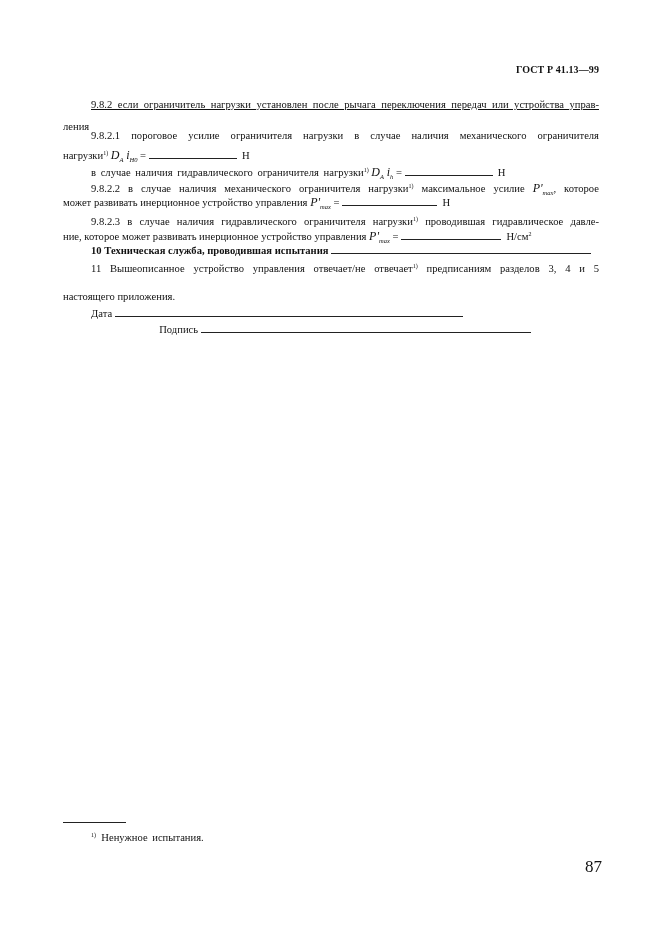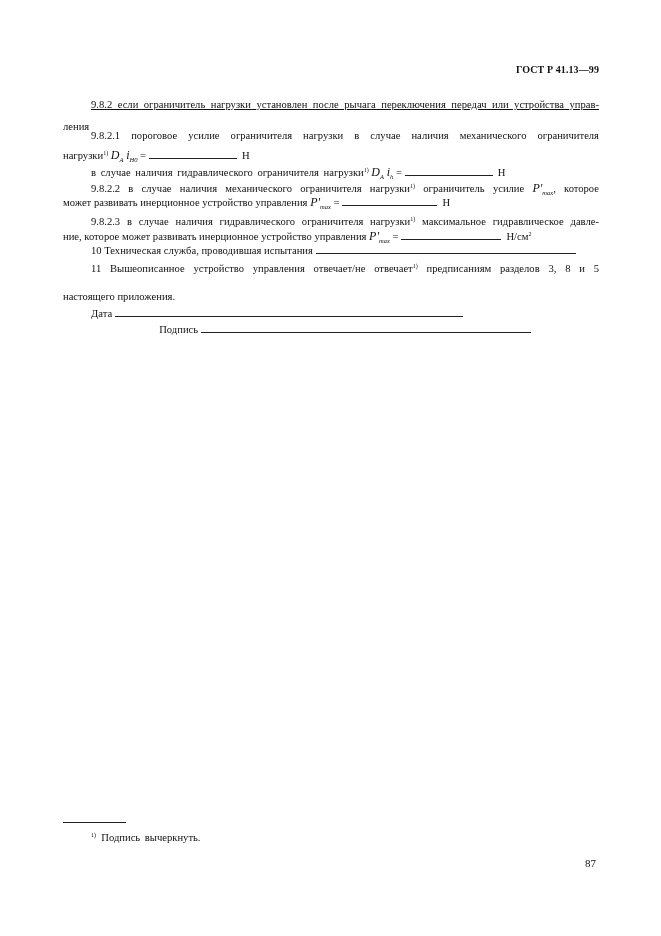--- a/index.html
+++ b/index.html
@@ -14,21 +14,21 @@
   }
   .line { position: absolute; left: 63px; width: 536px; white-space: nowrap; line-height: 14px; }
   .indent { left: 91px; width: 508px; }
   .justify { text-align: justify; text-align-last: justify; white-space: normal; }
   .it { font-style: italic; font-size: 12px; }
   .sub { font-size: 6.5px; vertical-align: -3px; font-style: italic; }
   .sup { font-size: 6px; vertical-align: 4px; }
   .blank { display: inline-block; border-bottom: 1px solid #222; height: 10px; vertical-align: baseline; }
   .footnote-rule { position: absolute; left: 63px; top: 822px; width: 63px; height: 1px; background: #222; }
   .footnote { position: absolute; left: 91px; top: 832px; font-size: 10.6px; }
-  .pagenum { position: absolute; left: 585px; top: 857px; font-size: 11px; }
+  .pagenum { position: absolute; left: 585px; top: 857px; font-size: 17px; }
 </style>
 </head>
 <body>
 
 <div class="header">ГОСТ Р 41.13—99</div>
 
 <div class="line indent justify" style="top:98px;text-decoration:underline;">9.8.2 если ограничитель нагрузки установлен после рычага переключения передач или устройства управ-</div>
 <div class="line" style="top:120px;">ления</div>
 
 <div class="line indent justify" style="top:129px;">9.8.2.1 пороговое усилие ограничителя нагрузки в случае наличия механического ограничителя</div>
@@ -44,57 +44,57 @@
 <div class="line indent" style="top:163px;">
   <span style="word-spacing:2px;margin-top:24px;">в случае наличия гидравлического ограничителя нагрузки</span><span class="sup">1)</span>
   <span class="it">D</span><span class="sub">A</span>
   <span class="it">i</span><span class="sub">h</span>
   <span>=</span>
   <span class="blank" style="width:88px;"></span>
   &nbsp;<span>Н</span>
 </div>
 
 <div class="line indent" style="top:179px; text-align:justify; text-align-last:justify; white-space:normal;">
-  <span>9.8.2.2 в случае наличия механического ограничителя нагрузки</span><span class="sup">1)</span><span> ограничитель усилие </span><span class="it">P'</span><span class="sub">max</span><span>, которое</span>
+  <span>9.8.2.2 в случае наличия механического ограничителя нагрузки</span><span class="sup">1)</span><span> максимальное усилие </span><span class="it">P'</span><span class="sub">max</span><span>, которое</span>
 </div>
 <div class="line" style="top:195px;">
   <span>может развивать инерционное устройство управления </span><span class="it">P'</span><span class="sub">max</span>
   <span>=</span>
   <span class="blank" style="width:95px;"></span>
   &nbsp;<span>Н</span>
 </div>
 
 <div class="line indent" style="top:212px; text-align:justify; text-align-last:justify; white-space:normal;">
-  <span>9.8.2.3 в случае наличия гидравлического ограничителя нагрузки</span><span class="sup">1)</span><span> максимальное гидравлическое давле-</span>
+  <span>9.8.2.3 в случае наличия гидравлического ограничителя нагрузки</span><span class="sup">1)</span><span> проводившая гидравлическое давле-</span>
 </div>
 <div class="line" style="top:227px;">
   <span>ние, которое может развивать инерционное устройство управления </span><span class="it">P'</span><span class="sub">max</span>
   <span>=</span>
   <span class="blank" style="width:100px;"></span>
   &nbsp;<span>Н/см</span><span class="sup">2</span>
 </div>
 
-<div class="line indent" style="top:243px;">
+<div class="line indent" style="top:243px;font-weight:bold;">
   <span>10 Техническая служба, проводившая испытания</span>
   <span class="blank" style="width:260px;"></span>
 </div>
 
 <div class="line indent" style="top:259px; text-align:justify; text-align-last:justify; white-space:normal;">
-  <span>11 Вышеописанное устройство управления отвечает/не отвечает</span><span class="sup">1)</span><span> предписаниям разделов 3, 8 и 5</span>
+  <span>11 Вышеописанное устройство управления отвечает/не отвечает</span><span class="sup">1)</span><span> предписаниям разделов 3, 4 и 5</span>
 </div>
 <div class="line" style="top:290px;">настоящего приложения.</div>
 
 <div class="line indent" style="top:306px;">
   <span>Дата</span>
   <span class="blank" style="width:348px;"></span>
 </div>
 <div class="line indent" style="top:322px;text-align:center;">
   <span>Подпись</span>
   <span class="blank" style="width:330px;"></span>
 </div>
 
 <div class="footnote-rule"></div>
 <div class="footnote">
   <span class="sup">1)</span>&nbsp;
-  <span style="word-spacing:2px;">Подпись вычеркнуть.</span>
+  <span style="word-spacing:2px;">Ненужное испытания.</span>
 </div>
 
 <div class="pagenum">87</div>
 
 </body></html>

